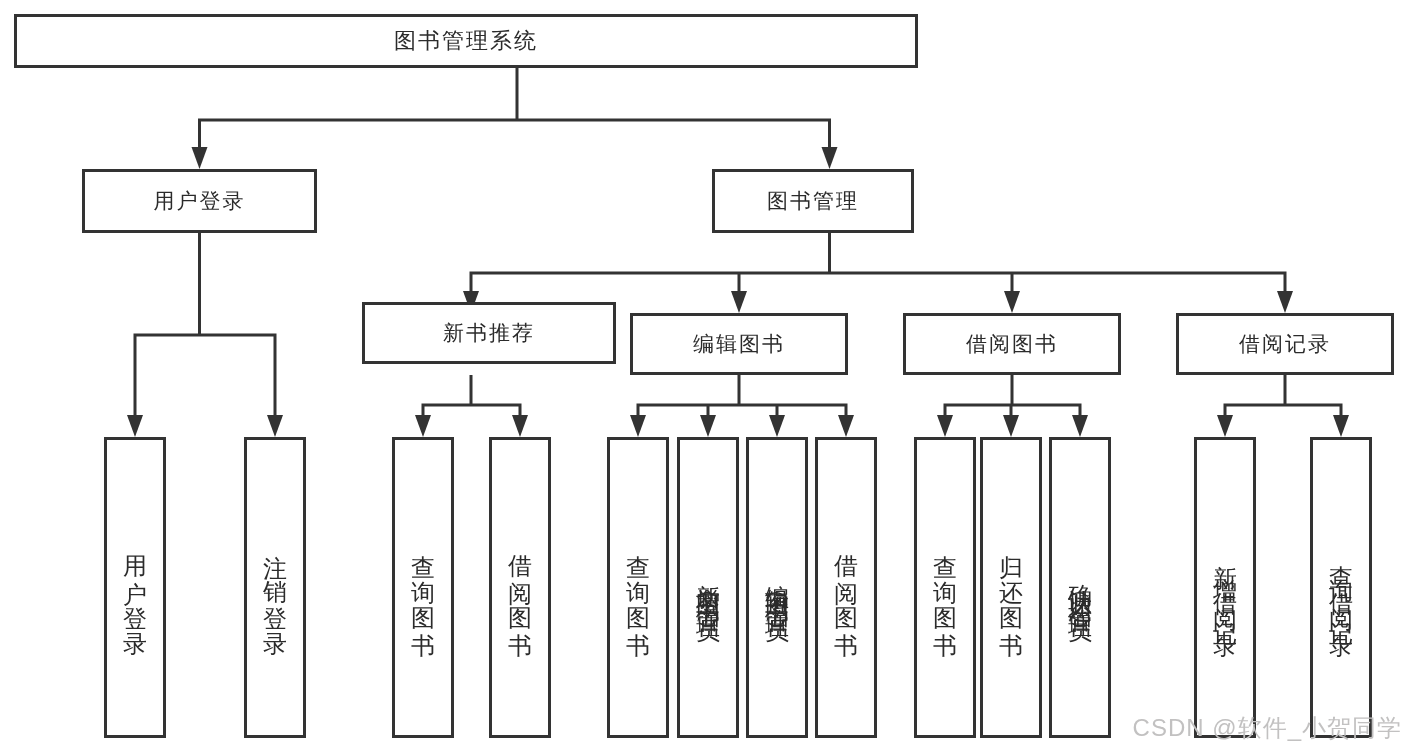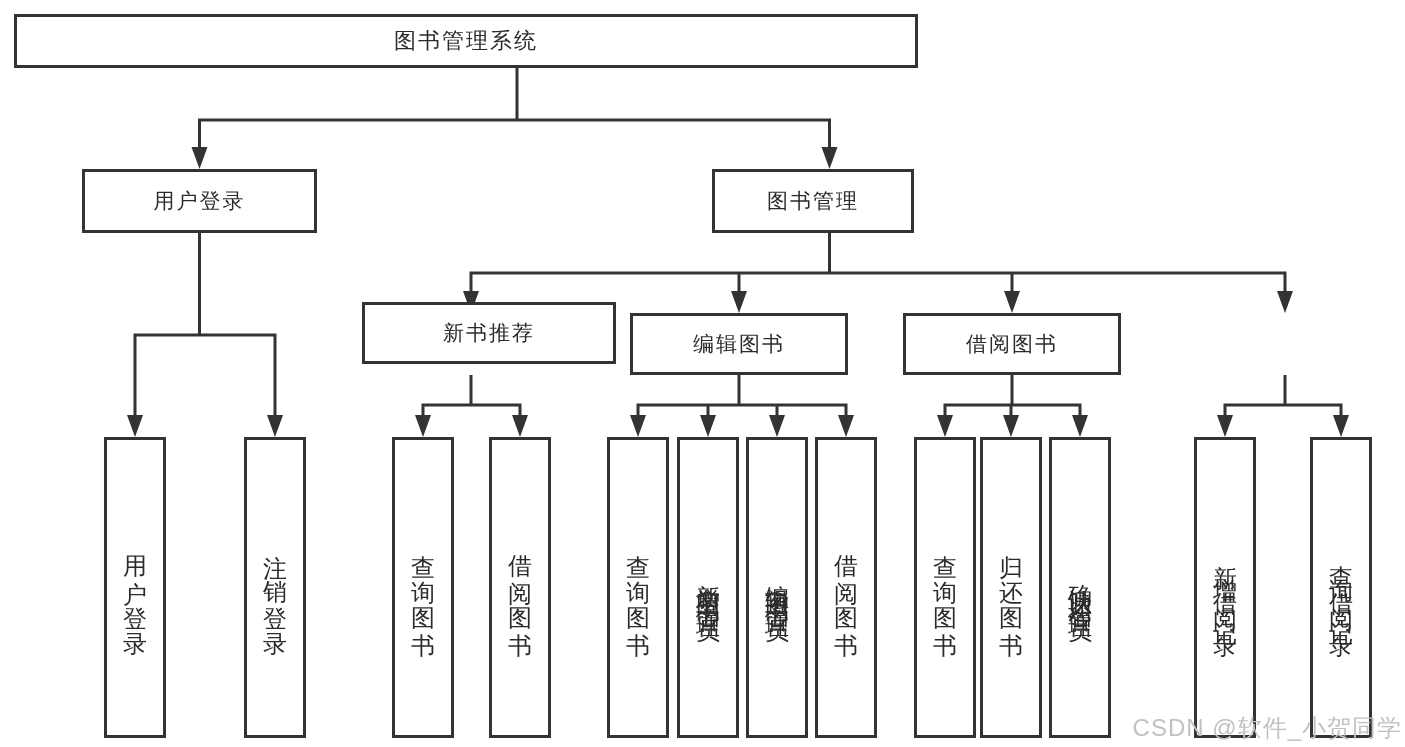--- a/index.html
+++ b/index.html
@@ -106,20 +106,23 @@
 
   <div class="node hbox" style="left:362px;top:302px;width:254px;height:62px;">
     <span>新书推荐</span>
   </div>
   <div class="node hbox" style="left:630px;top:313px;width:218px;height:62px;">
     <span>编辑图书</span>
   </div>
   <div class="node hbox" style="left:903px;top:313px;width:218px;height:62px;">
     <span>借阅图书</span>
   </div>
+  <div class="node hbox" style="left:1176px;top:313px;width:218px;height:62px;">
+    <span>借阅记录</span>
+  </div>
 
   <div class="node leaf" style="left:104px;">
     <span class="vtext" style="letter-spacing: 26px;">用户登录</span>
   </div>
   <div class="node leaf" style="left:244px;">
     <span class="vtext" style="letter-spacing: 26px;">注销登录</span>
   </div>
 
   <div class="node leaf" style="left:392px;">
     <span class="vtext" style="letter-spacing: 26px;">查询图书</span>

